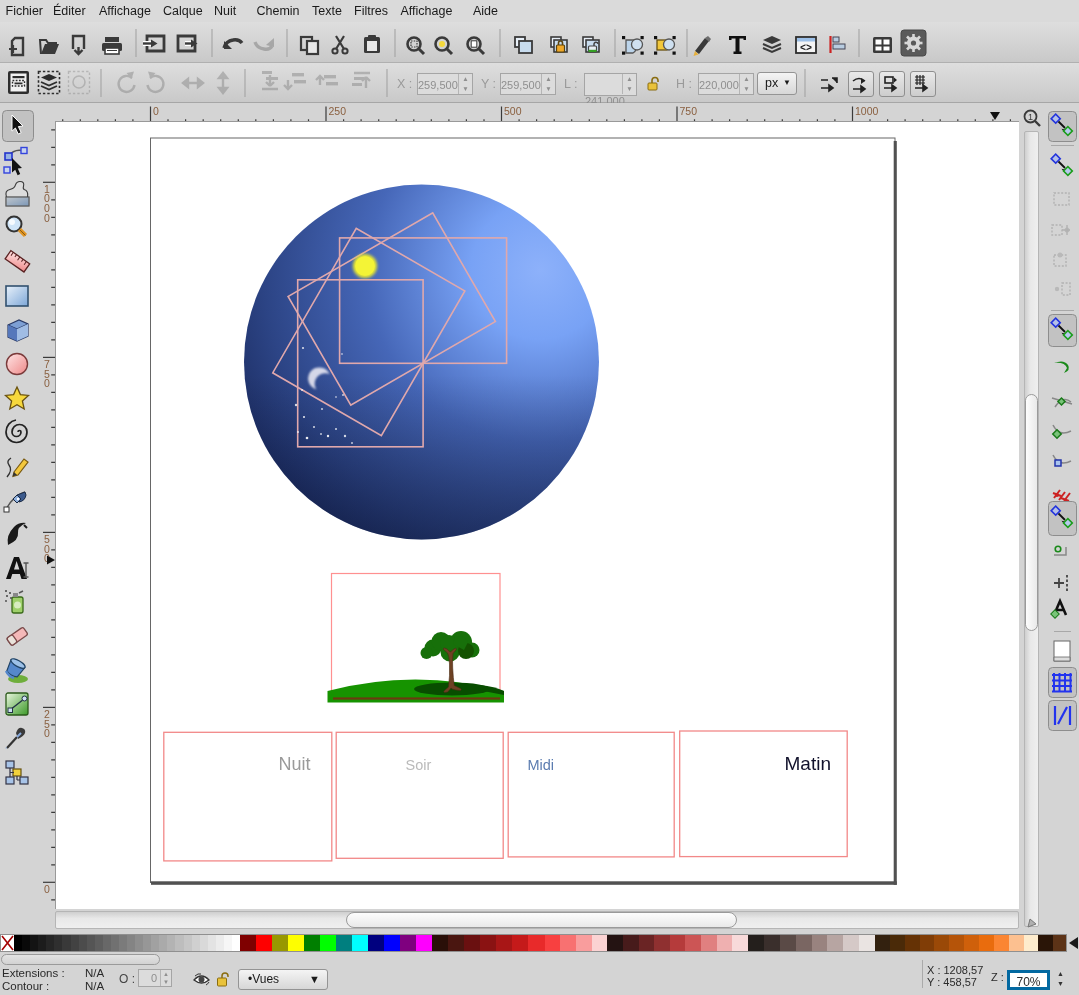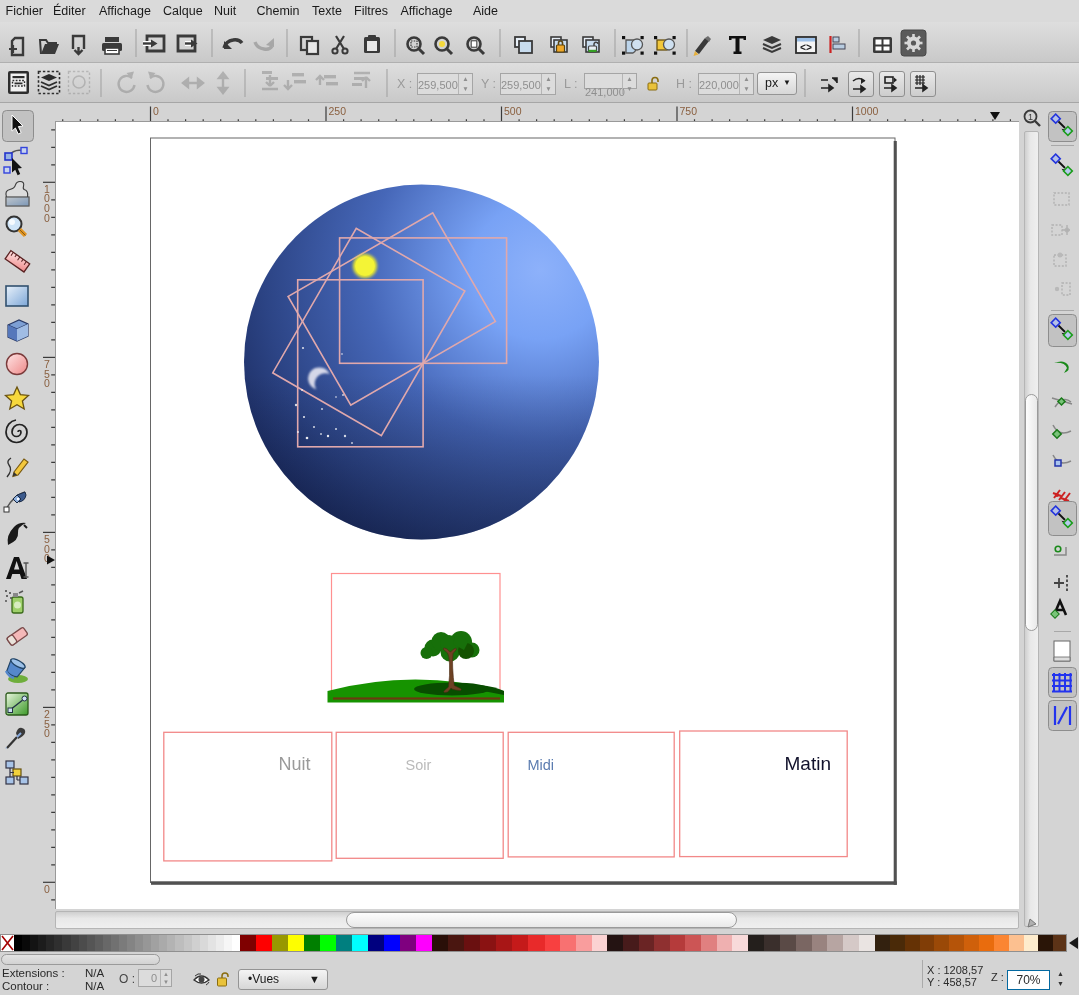--- a/index.html
+++ b/index.html
@@ -293,21 +293,21 @@
 <path d="M354,10 h16 M366,25 v-11 M366,14 l-4,4 M366,14 l4,4"></path>
         <rect x="354" y="14" width="10" height="3" fill="#8a8a8a" stroke="none"></rect>
         <rect x="352" y="20" width="10" height="3" fill="#8a8a8a" stroke="none"></rect>
 </g>
 </svg>
 <span class="tl" style="left:397px">X :</span>
 <div class="spinbox" style="left:417px;top:10px;width:56px;height:22px;font-size:11px;padding:5px 15px 0 0">259,500</div><div class="spn" style="left:458px"></div>
 <span class="tl" style="left:481px">Y :</span>
 <div class="spinbox" style="left:500px;top:10px;width:56px;height:22px;font-size:11px;padding:5px 15px 0 0">259,500</div><div class="spn" style="left:541px"></div>
 <span class="tl" style="left:564px">L :</span>
-<div class="spinbox" style="left:584px;top:10px;width:53px;height:16px;font-size:11px;padding:12px 15px 0 0">241,000</div><div class="spn" style="left:622px"></div>
+<div class="spinbox" style="left:584px;top:10px;width:53px;height:16px;font-size:11px;padding:21px 15px 0 0">241,000</div><div class="spn" style="left:622px"></div>
 <svg style="position:absolute;left:646px;top:12px" width="16" height="18" viewBox="0 0 16 18">
       <rect x="2" y="8" width="9" height="7" rx="1" fill="#e9c23a" stroke="#8a6d10"></rect>
       <path d="M6,8 v-2.5 a3,3 0 0 1 6,0 V7" fill="none" stroke="#8a6d10" stroke-width="1.6"></path>
     </svg>
 <span class="tl" style="left:676px">H :</span>
 <div class="spinbox" style="left:698px;top:10px;width:56px;height:22px;font-size:11px;padding:5px 15px 0 0">220,000</div><div class="spn" style="left:739px"></div>
 <div class="raisedbtn" style="left:757px;top:9px;width:40px;height:23px">
       <span style="position:absolute;left:7px;top:3px;font-size:12.5px">px</span>
       <span style="position:absolute;right:5px;top:5px;font-size:8px">▼</span>
     </div>
@@ -830,15 +830,15 @@
       <path d="M2,3 q3,-3 6,-2 M13,12 q2,-1 3,-3" stroke="#333" fill="none"></path>
     </svg>
 <svg style="position:absolute;left:216px;top:19px" width="15" height="17" viewBox="0 0 15 17">
       <rect x="1.5" y="7" width="9" height="8" rx="1" fill="#e9c23a" stroke="#8a6d10"></rect>
       <path d="M6,7 v-2 a3,3 0 0 1 6,0 V6" fill="none" stroke="#8a6d10" stroke-width="1.5"></path>
     </svg>
 <div style="position:absolute;left:922px;top:8px;width:1px;height:28px;background:#aaa"></div>
 <div style="position:absolute;left:927px;top:12px;font-size:11px">X : 1208,57</div>
 <div style="position:absolute;left:927px;top:24px;font-size:11px">Y :  458,57</div>
 <div style="position:absolute;left:991px;top:19px;font-size:11px">Z :</div>
-<div style="position:absolute;left:1007px;top:18px;width:43px;height:20px;border:1px solid #0369a1;background:#fff;text-align:center;font-size:12px;padding-top:2px">70%</div>
+<div style="position:absolute;left:1007px;top:18px;width:43px;height:20px;border:3px solid #0369a1;background:#fff;text-align:center;font-size:12px;padding-top:2px">70%</div>
 <div style="position:absolute;left:1054px;top:17px;width:13px;height:22px;font-size:7px;color:#333;text-align:center;line-height:10px">▲<br>▼</div>
 </div>
 
 </body></html>

